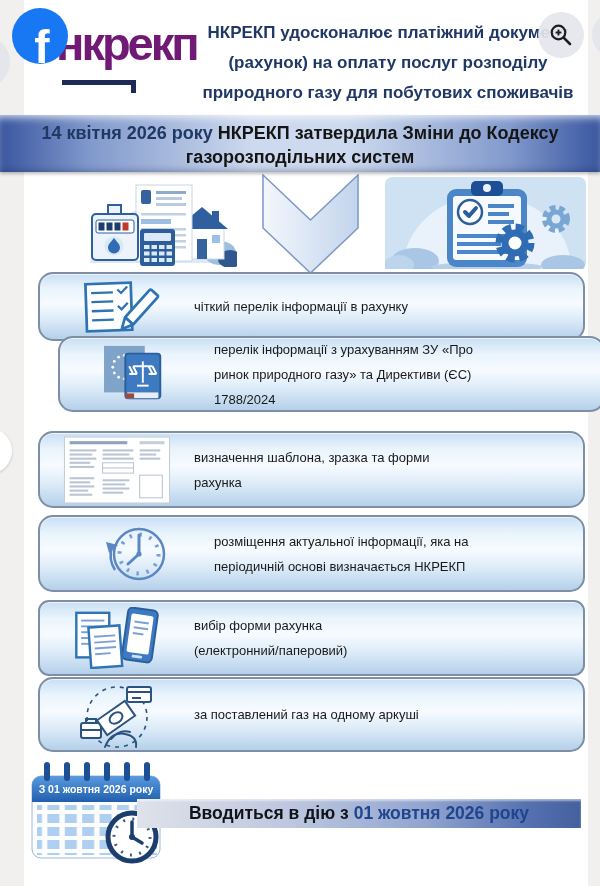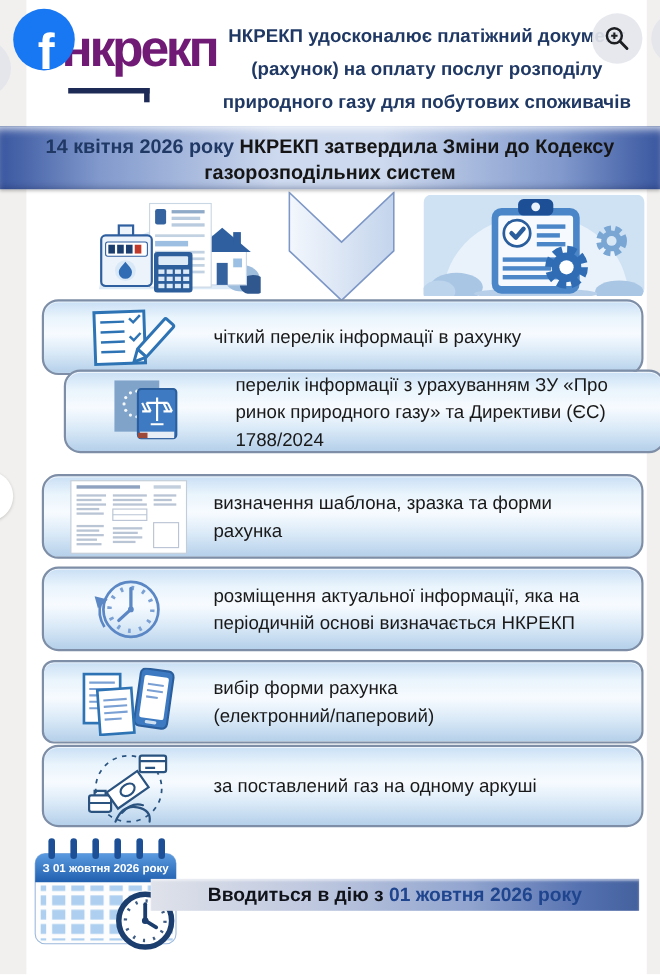--- a/index.html
+++ b/index.html
@@ -39,21 +39,21 @@
   
   .illus{position:absolute;}
 
   
   .item{position:absolute;left:38px;width:547px;box-sizing:border-box;
         border:2px solid #7e8ea6;border-radius:15px;
         background:linear-gradient(180deg,#c9dff5 0%,#e9f4fc 22%,#f7fbff 45%,#dcebf8 70%,#b5d0ea 100%);
         box-shadow:inset 0 1px 0 rgba(255,255,255,.65);
         display:flex;align-items:center;}
   .item-icon{flex:0 0 154px;display:flex;align-items:center;justify-content:center;}
-  .item-text{flex:1;padding-right:12px;font-size:17px;color:#191919;line-height:25px;}
+  .item-text{flex:1;padding-right:12px;font-size:13px;color:#191919;line-height:25px;}
 
   
   .cal{position:absolute;left:28px;top:760px;}
   .effective{position:absolute;left:137px;top:799px;width:444px;height:29px;
              background:linear-gradient(90deg,#dfe2ea 0%,#bcc6de 35%,#92a5cf 65%,#5571b0 88%,#44619e 100%);
              box-shadow:inset 0 2px 2px rgba(255,255,255,.5);
              display:flex;align-items:center;justify-content:center;
              font-size:17.5px;font-weight:bold;color:#10131a;}
   .effective .date{color:#20458f;margin-left:5px;}
   svg text{font-family:"Liberation Sans",sans-serif;}
@@ -289,21 +289,21 @@
         <line x1="38" y1="31" x2="68" y2="31" stroke="#b9c4d4"></line>
         <rect x="74" y="38" width="22" height="22" fill="#ffffff" stroke="#b9c4d4"></rect>
       </svg>
     </div>
     <div class="item-text">
       <div>визначення шаблона,  зразка та форми</div>
       <div>рахунка</div>
     </div>
   </div>
 
-  <div class="item" style="top:515px;height:77px;">
+  <div class="item" style="top:515px;height:77px;padding-left:20px;">
     <div class="item-icon">
       <svg width="68" height="68" viewBox="0 0 68 68">
         <circle cx="36" cy="34" r="25" fill="none" stroke="#5b87c5" stroke-width="2.5"></circle>
         <circle cx="36" cy="34" r="19.5" fill="none" stroke="#7aa0d4" stroke-width="4" stroke-dasharray="2.5 7.7"></circle>
         <line x1="36" y1="34" x2="36" y2="15" stroke="#5b87c5" stroke-width="3" stroke-linecap="round"></line>
         <line x1="36" y1="34" x2="25" y2="44" stroke="#5b87c5" stroke-width="3" stroke-linecap="round"></line>
         <circle cx="36" cy="34" r="2.6" fill="#5b87c5"></circle>
         <path d="M12,50 A27,27 0 0 1 9,27" fill="none" stroke="#5b87c5" stroke-width="2.5"></path>
         <polygon points="3,22 15,25 6,33" fill="#5b87c5"></polygon>
       </svg>

